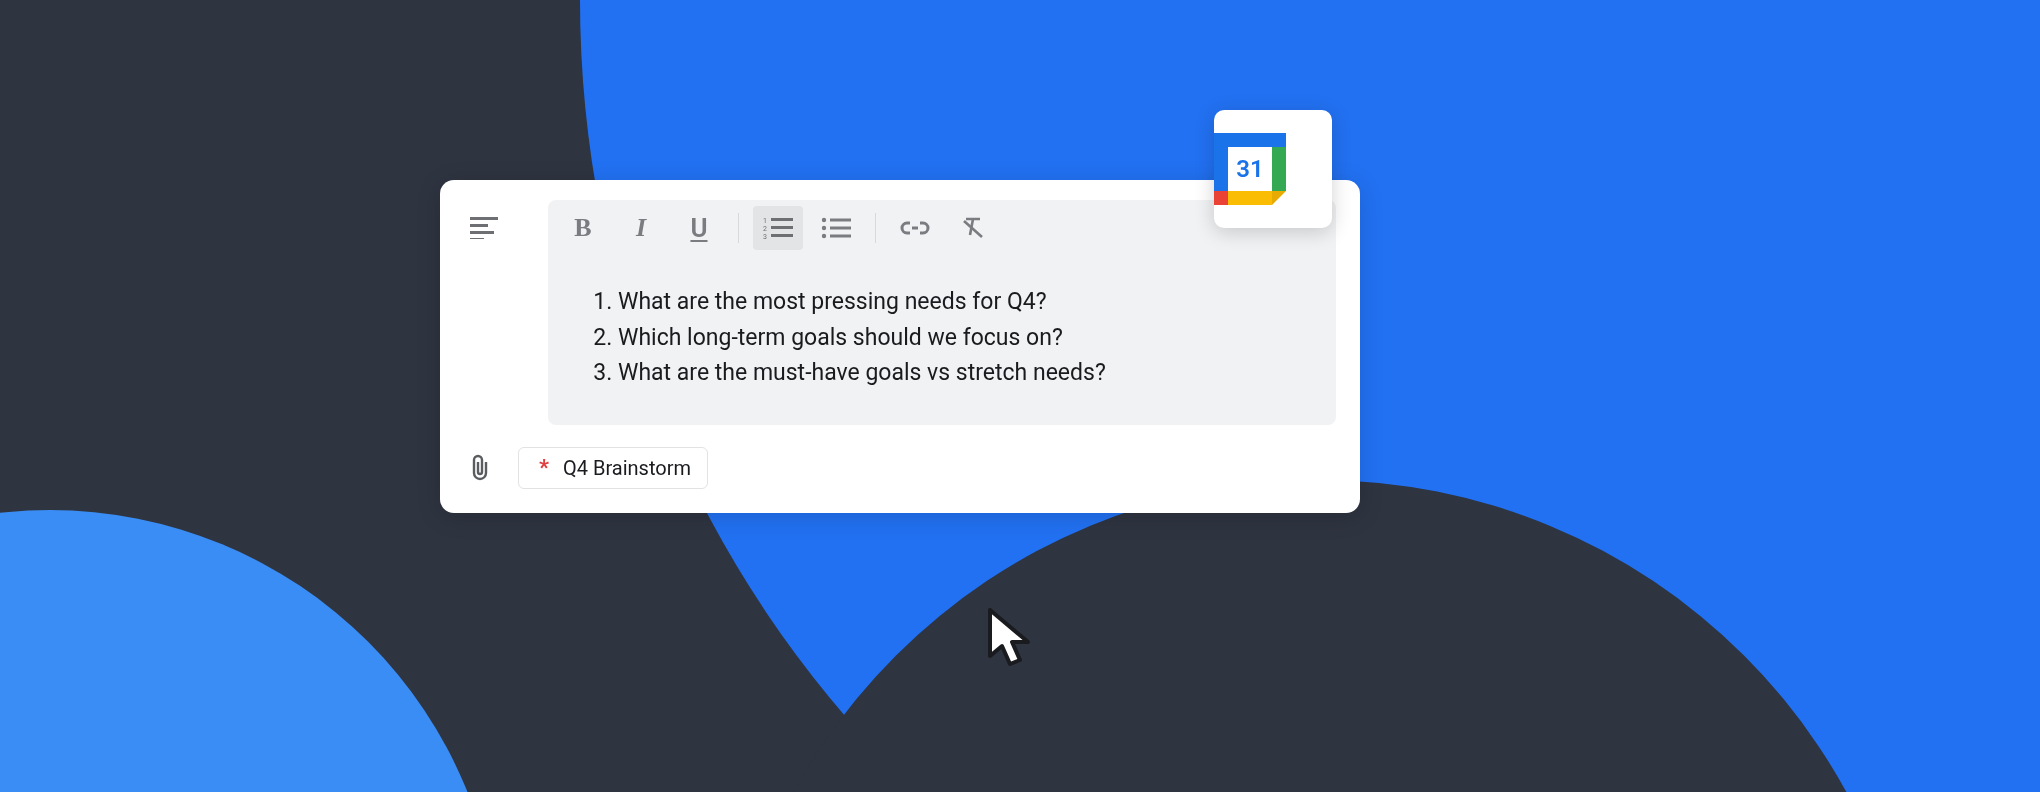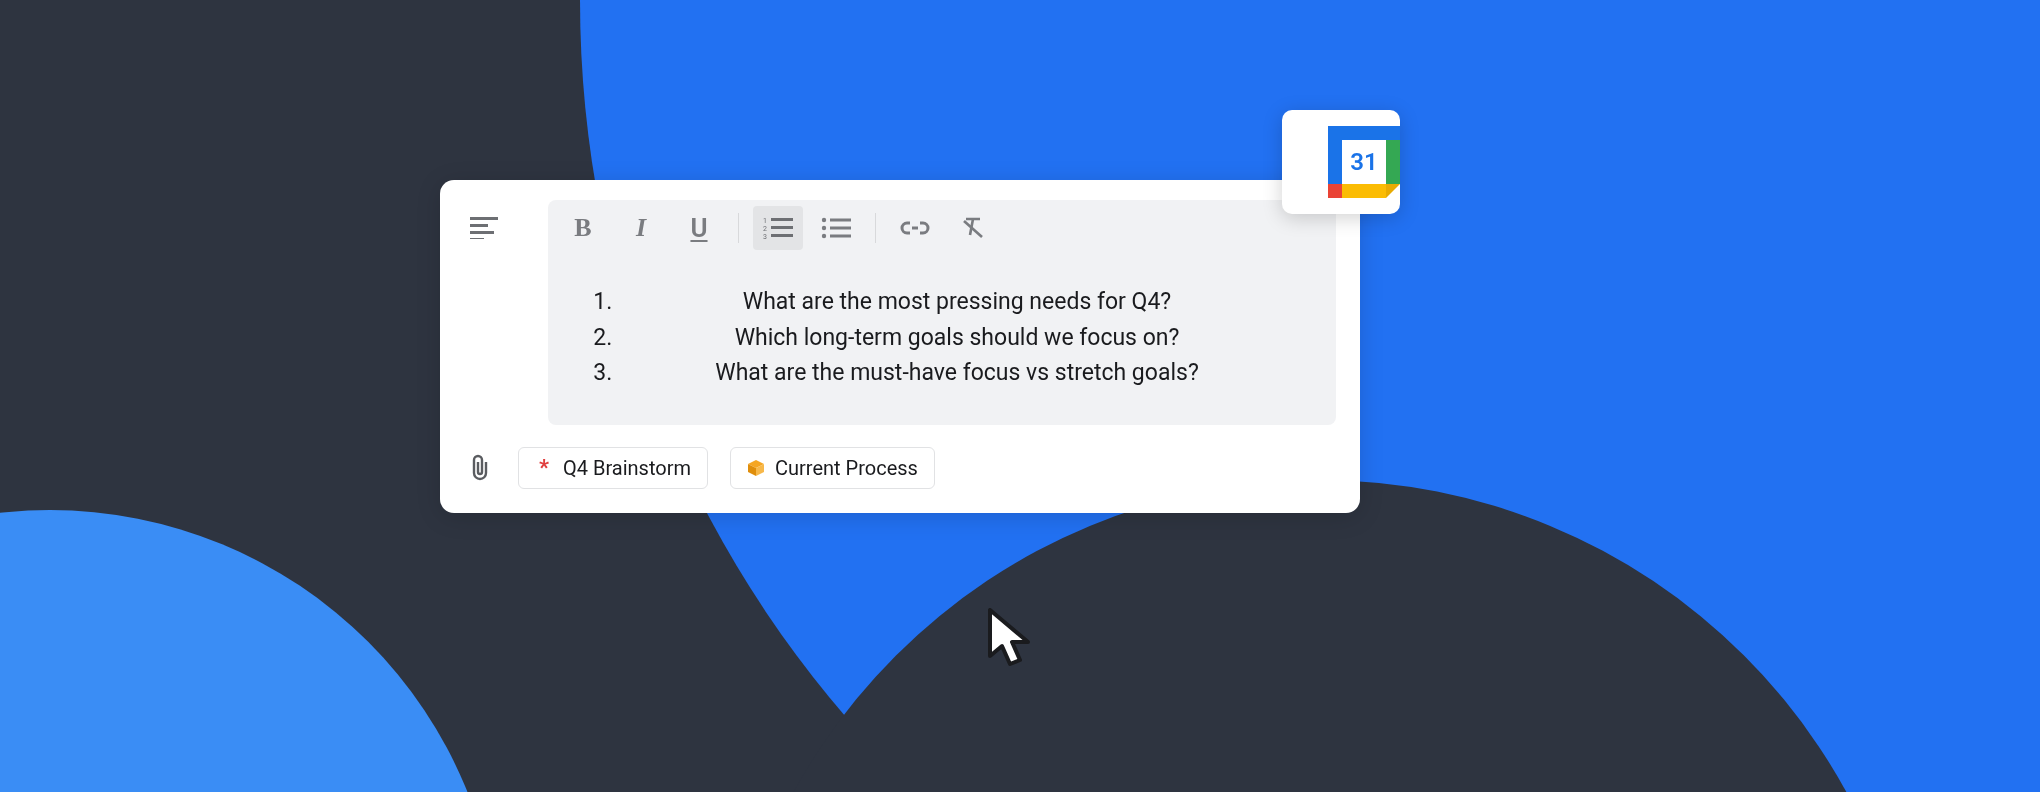--- a/index.html
+++ b/index.html
@@ -103,21 +103,20 @@
   .tb-btn svg { display: block; }
   .bold-glyph { font-weight: 800; font-size: 26px; font-family: Georgia, serif; }
   .italic-glyph { font-style: italic; font-weight: 700; font-size: 26px; font-family: Georgia, serif; }
   .underline-glyph { font-weight: 600; font-size: 26px; text-decoration: underline; text-underline-offset: 3px; }
   
   .content-area {
     margin-left: 84px;
     background: #f1f2f4;
     border-radius: 0 0 8px 8px;
     padding: 28px 40px 34px 40px;
-    text-align: center;
   }
   .content-area ol {
     list-style: decimal;
     padding-left: 30px;
     font-size: 23px;
     line-height: 1.55;
     color: #1a1b1e;
   }
   
   .attach-row {
@@ -146,30 +145,30 @@
     cursor: pointer;
   }
   .chip-icon { width: 18px; height: 18px; display: inline-flex; align-items: center; justify-content: center; }
   .chip-icon.red { color: #e03e3e; font-size: 22px; font-weight: 700; line-height: 1; }
   .chip-icon.orange svg { display:block; }
   .chip-icon.purple svg { display:block; }
   
   
   .cal-badge {
     position: absolute;
-    left: 1282px;
+    left: 1214px;
     top: 110px;
     width: 118px;
-    height: 104px;
+    height: 118px;
     background: #fff;
     border-radius: 10px;
     box-shadow: 0 4px 20px rgba(0,0,0,0.18);
     display: flex;
     align-items: center;
-    justify-content: flex-end;
+    justify-content: flex-start;
   }
   .gcal {
     position: relative;
     width: 72px;
     height: 72px;
   }
   .gcal .center {
     position: absolute;
     left: 14px; top: 14px; right: 14px; bottom: 14px;
     background: #fff;
@@ -266,43 +265,33 @@
             <path d="M4 6 L22 22"></path>
           </svg>
         </div>
       </div>
     </div>
 
     <div class="content-area">
       <ol>
         <li>What are the most pressing needs for Q4?</li>
         <li>Which long-term goals should we focus on?</li>
-        <li>What are the must-have focus vs stretch goals?</li>
+        <li>What are the must-have goals vs stretch needs?</li>
       </ol>
     </div>
 
     <div class="attach-row">
       <div class="attach-icon">
         <svg width="22" height="28" viewBox="0 0 22 28" fill="none" stroke="currentColor" stroke-width="2.4">
           <path d="M17 8 V19 a6 6 0 0 1 -12 0 V6 a4 4 0 0 1 8 0 V18 a2 2 0 0 1 -4 0 V8"></path>
         </svg>
       </div>
       <div class="chip">
         <span class="chip-icon red">*</span>
         <span>Q4 Brainstorm</span>
-      </div>
-      <div class="chip">
-        <span class="chip-icon orange">
-          <svg width="18" height="18" viewBox="0 0 18 18">
-              <path d="M9 1 L17 5 L9 9 L1 5 Z" fill="#f5a623"></path>
-              <path d="M1 5 L9 9 L9 17 L1 13 Z" fill="#e08e0b"></path>
-              <path d="M17 5 L9 9 L9 17 L17 13 Z" fill="#f7b84a"></path>
-            </svg>
-        </span>
-        <span>Current Process</span>
       </div>
     </div>
   </div>
 
   <div class="cal-badge">
     <div class="gcal">
       <div class="bar top"></div>
       <div class="bar bottom"></div>
       <div class="bar left"></div>
       <div class="bar right"></div>

